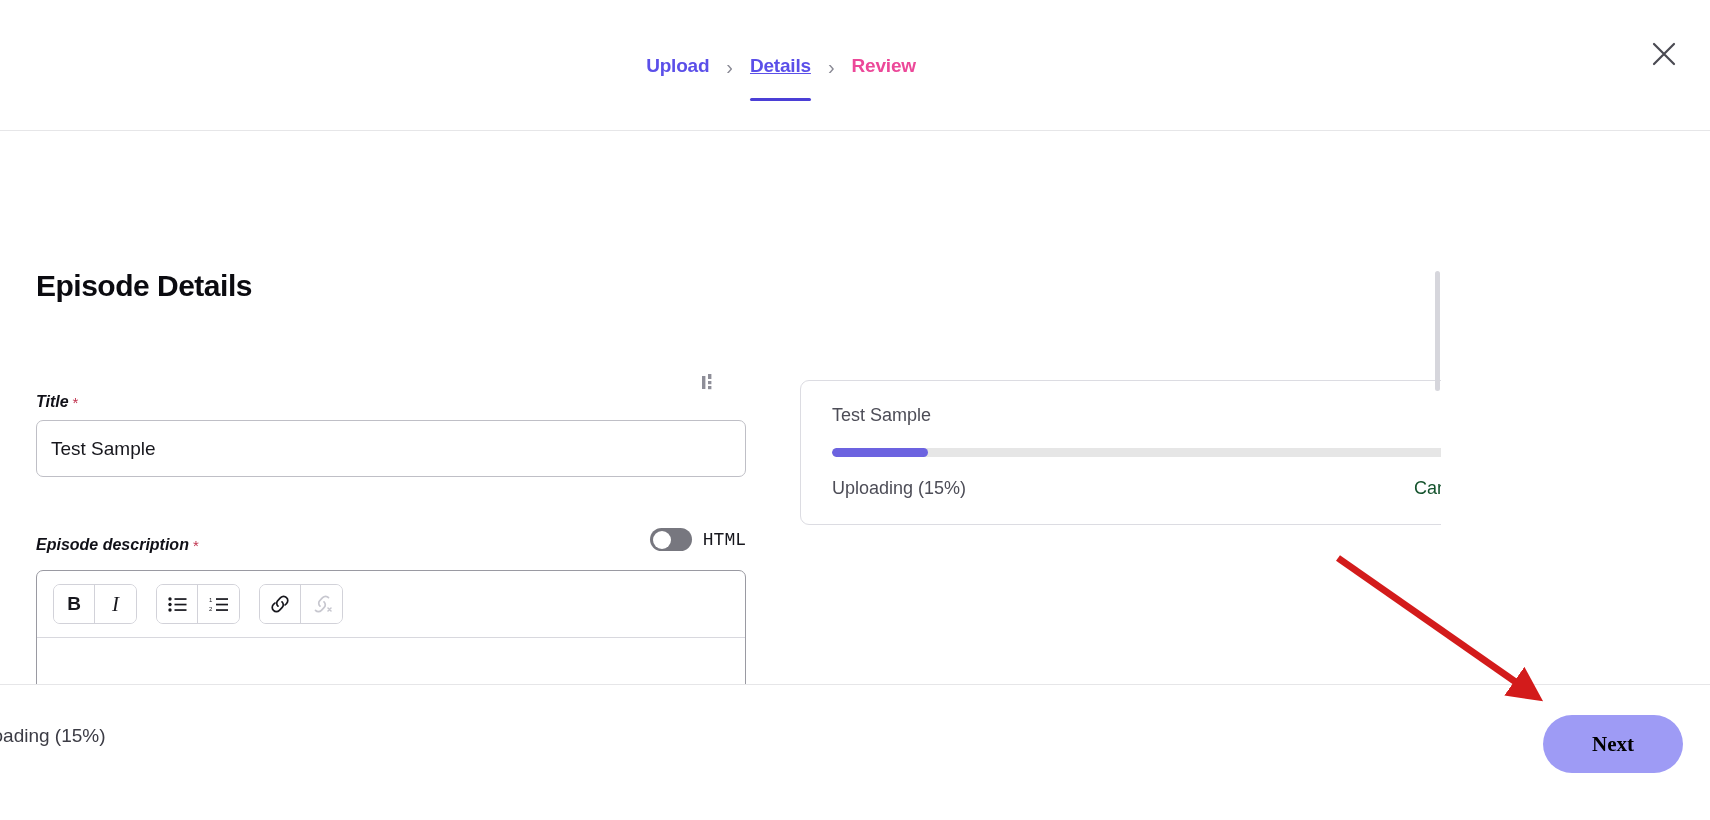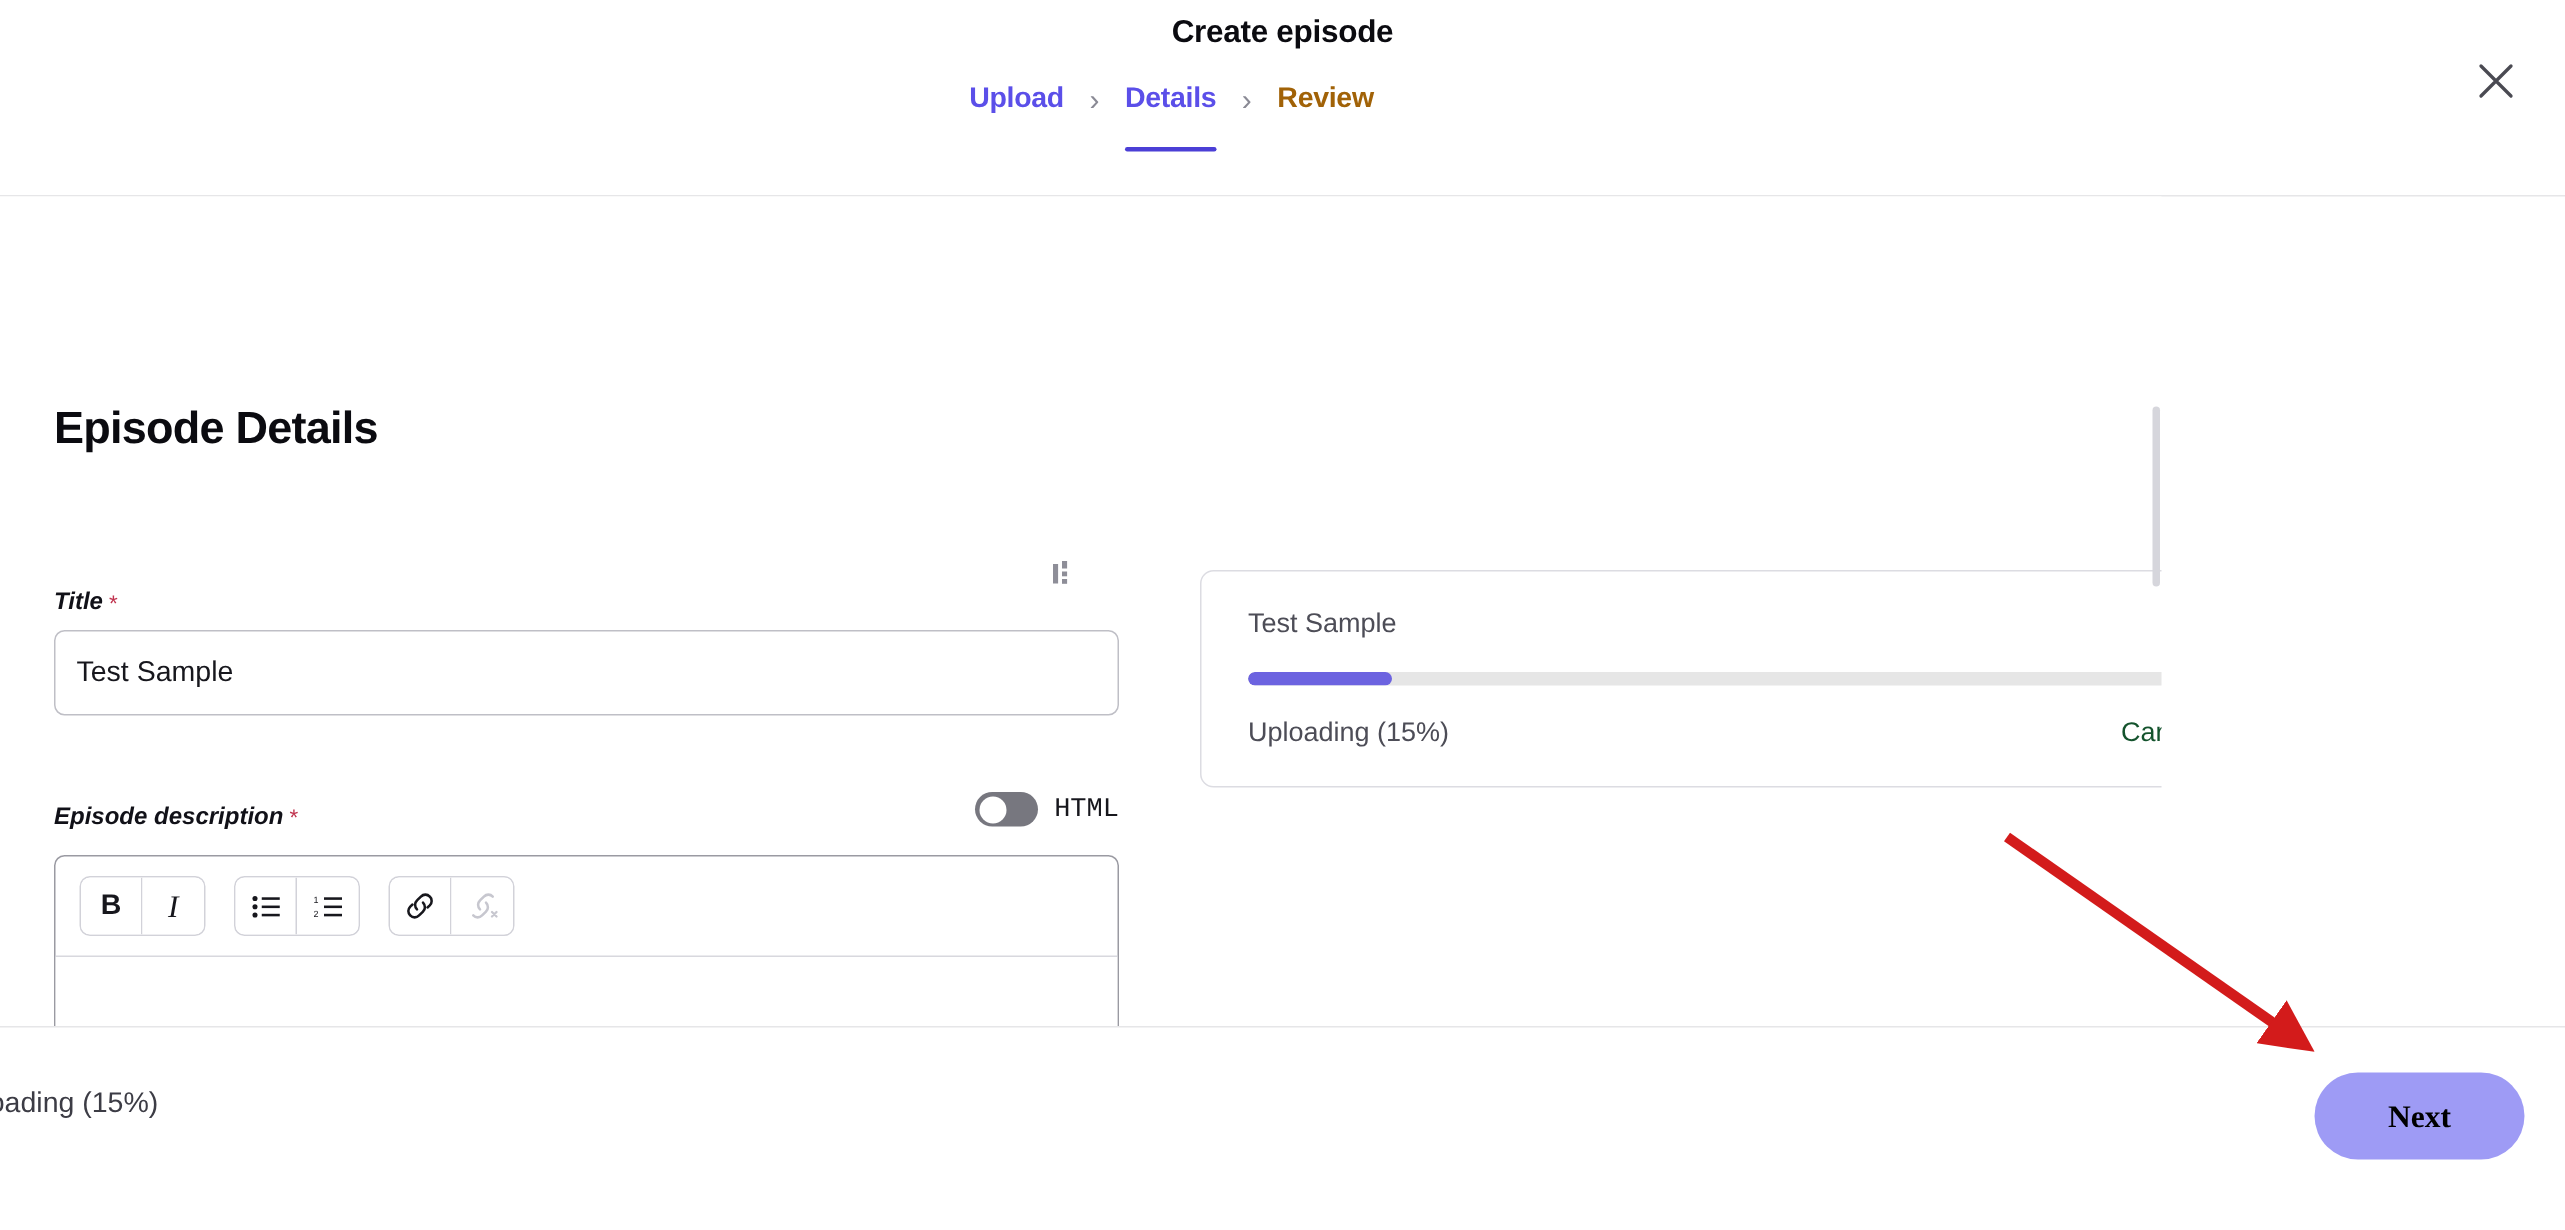--- a/index.html
+++ b/index.html
@@ -53,31 +53,31 @@
     color: #6b6b75;
     position: relative;
     padding-bottom: 6px;
     letter-spacing: -0.2px;
     background: none;
     border: none;
     font-family: "Liberation Sans", sans-serif;
     cursor: pointer;
   }
   .step.done { color: #5b4fe9; }
-  .step.active { color: #5b4fe9; }
+  .step.active { color: #5b4fe9; text-decoration: underline; }
   .step.active::after {
     content: "";
     position: absolute;
     left: 0; right: 0;
     bottom: -18px;
     height: 3px;
     background: #4b3fd6;
     border-radius: 2px;
   }
-  .step.upcoming { color: #a16207; }
+  .step.upcoming { color: #ec4899; }
   .step-sep {
     font-size: 20px;
     color: #8a8a95;
     font-weight: 400;
     line-height: 1;
     transform: translateY(-2px);
   }
   .close-btn {
     position: absolute;
     top: 30px;
@@ -346,21 +346,20 @@
     height: 820px;
     pointer-events: none;
   }
 </style>
 </head>
 <body>
 
 <div class="app">
 
   <div class="header">
-    <div class="header-title">Create episode</div>
 
     <div class="steps">
       <button class="step done">Upload</button>
       <span class="step-sep">›</span>
       <button class="step active">Details</button>
       <span class="step-sep">›</span>
       <button class="step upcoming">Review</button>
     </div>
 
     <button class="close-btn">

